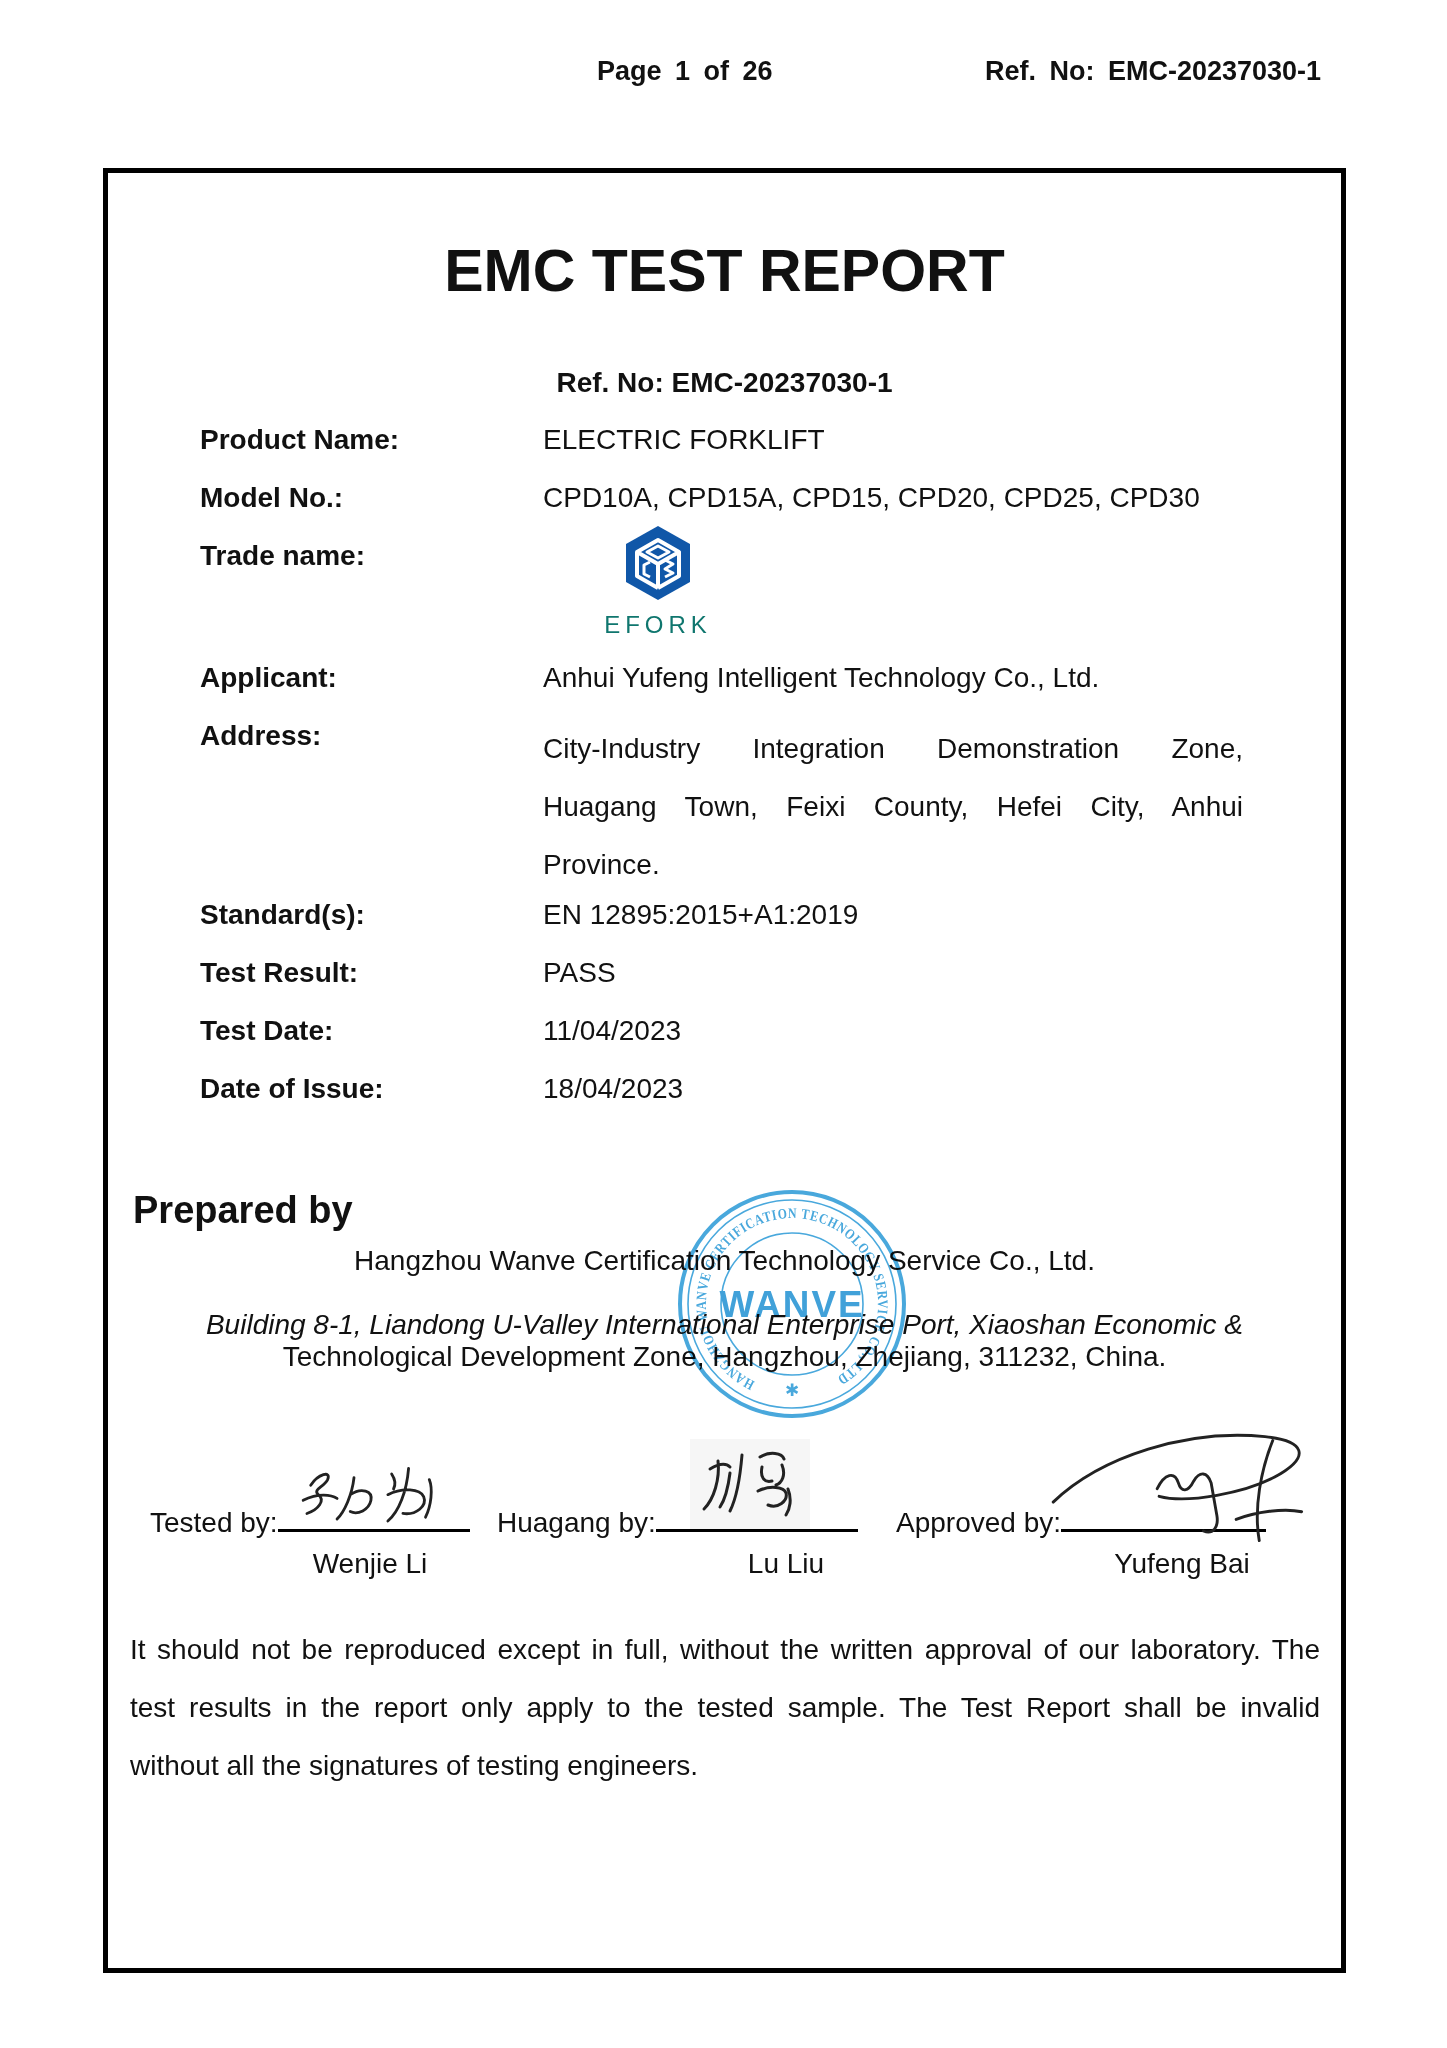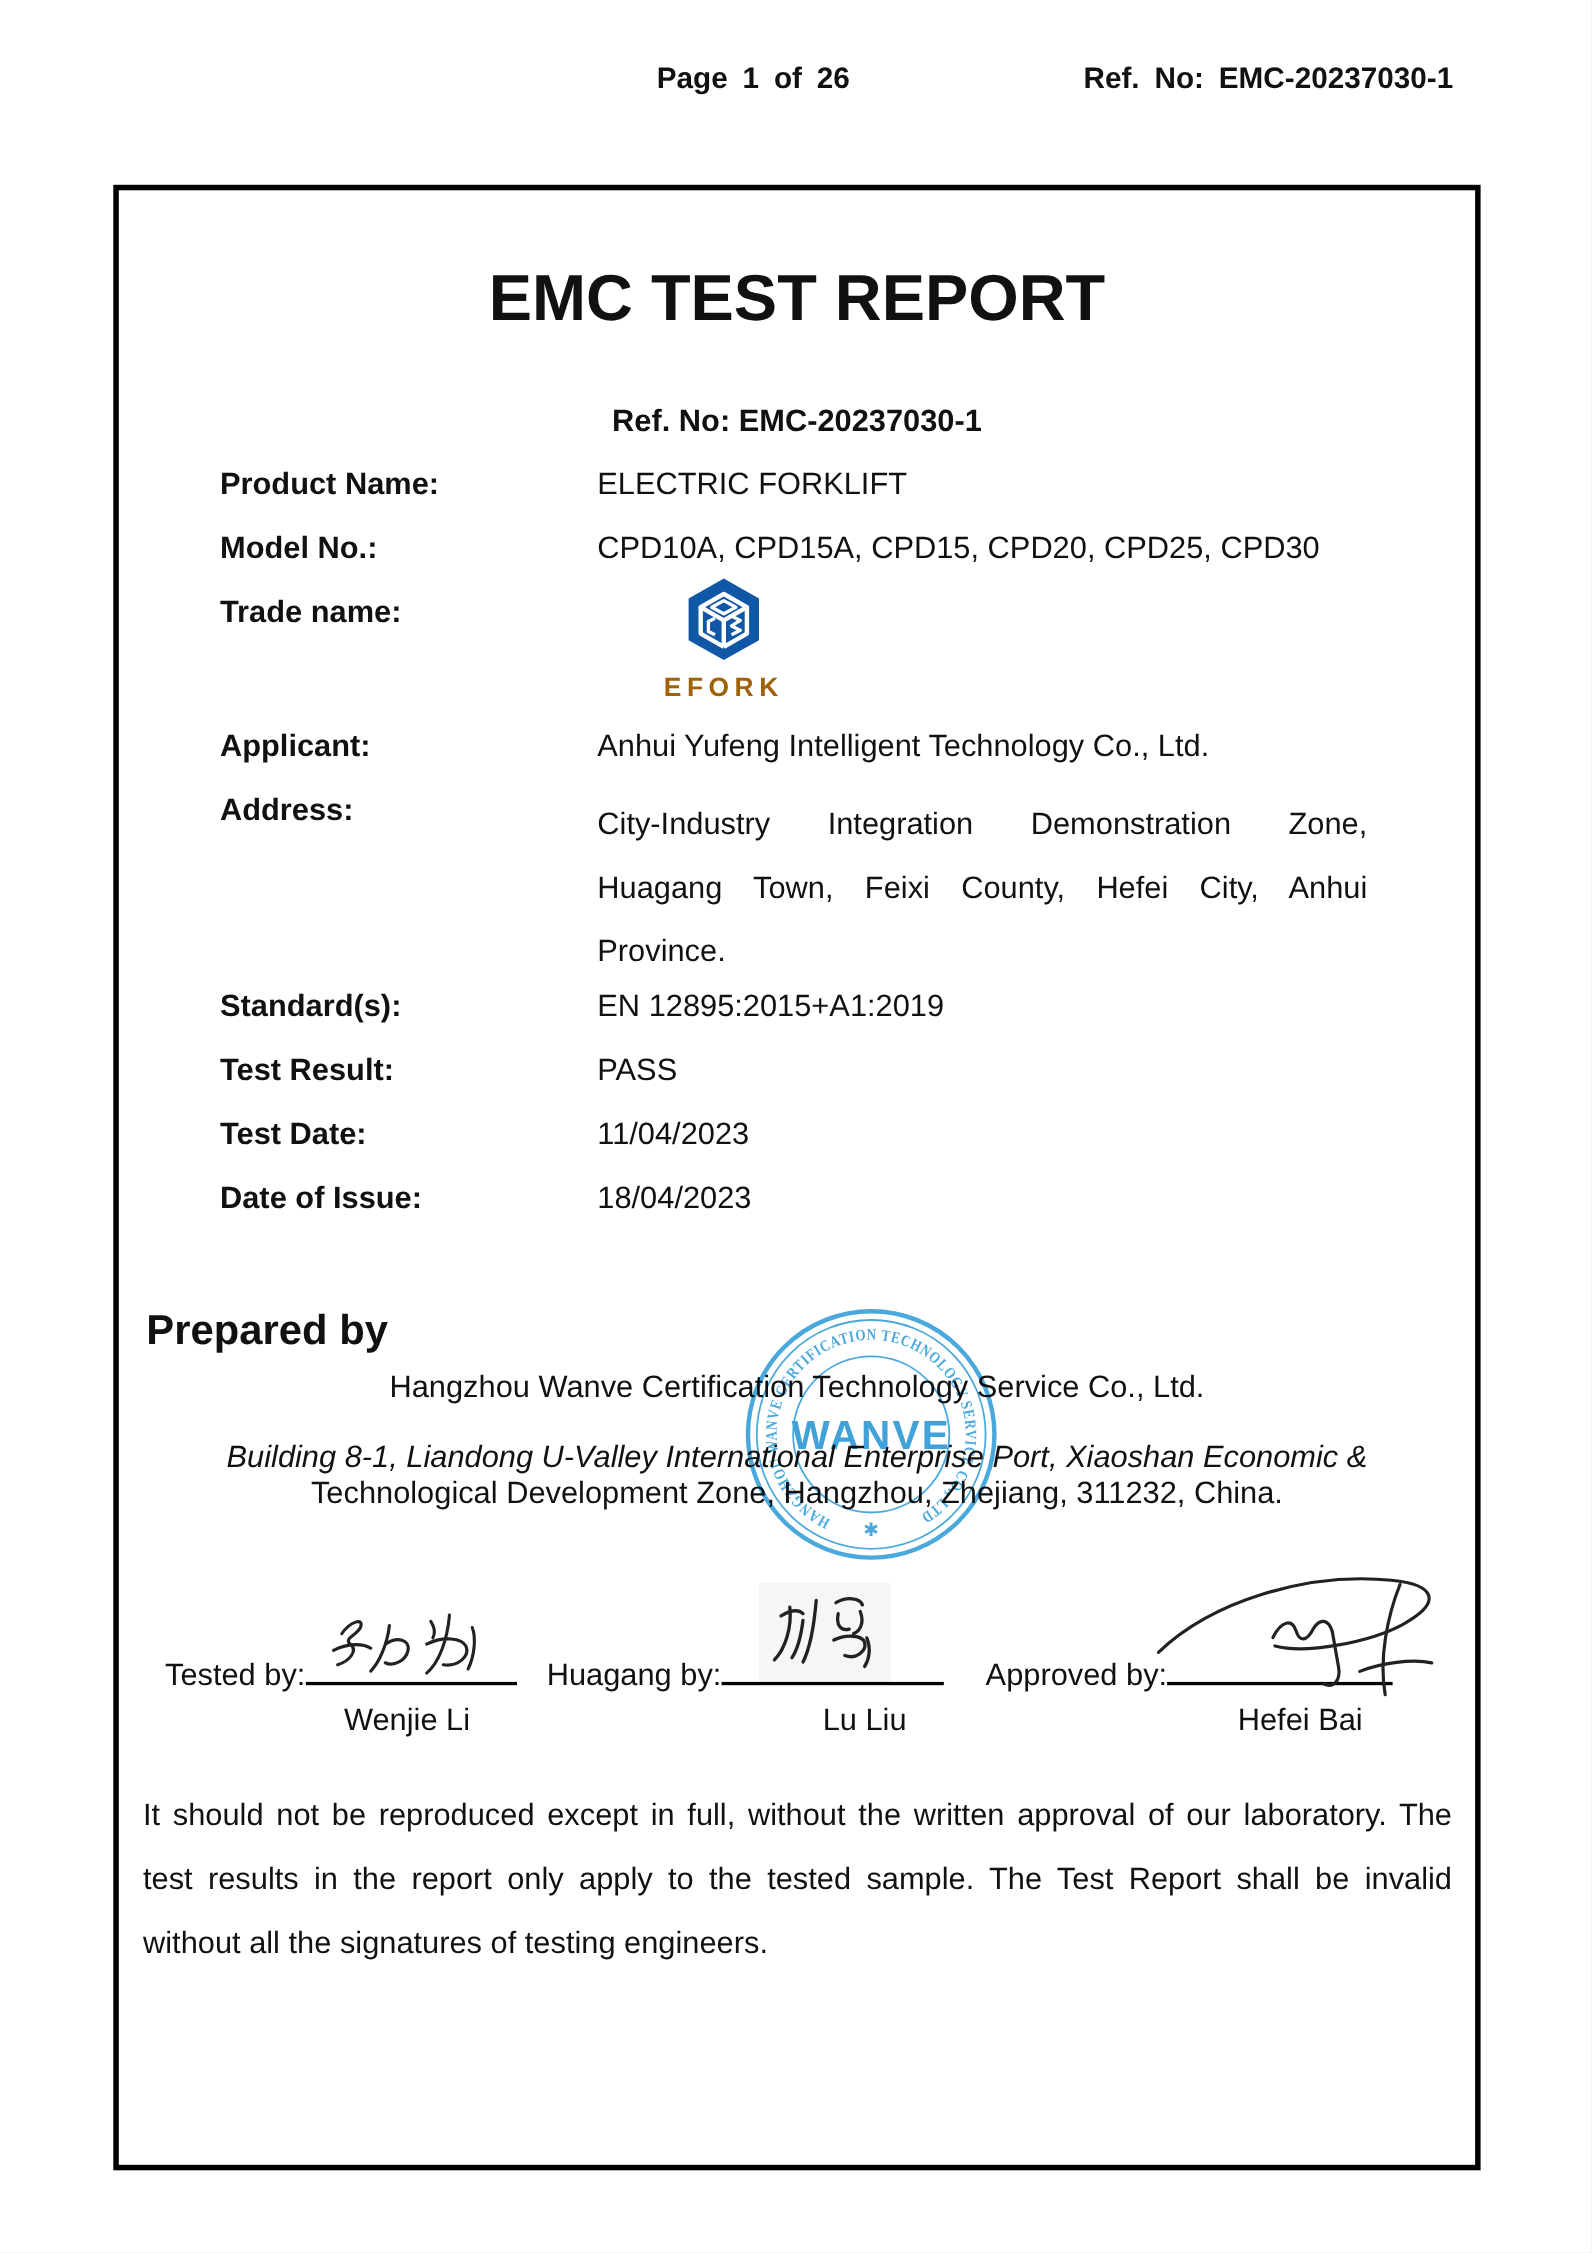--- a/index.html
+++ b/index.html
@@ -18,21 +18,21 @@
   .title{position:absolute;top:64px;left:0;width:100%;text-align:center;font-size:59px;font-weight:bold;letter-spacing:0px;white-space:nowrap;}
   .subtitle{position:absolute;top:194px;left:0;width:100%;text-align:center;font-size:28px;font-weight:bold;}
 
   .flabel{position:absolute;left:92px;font-size:28px;font-weight:bold;white-space:nowrap;}
   .fvalue{position:absolute;left:435px;font-size:28px;white-space:nowrap;}
   .addr{position:absolute;left:435px;width:700px;font-size:28px;line-height:58px;}
   .jline{text-align:justify;text-align-last:justify;}
 
   
   .logo-wrap{position:absolute;left:495px;top:352px;width:110px;text-align:center;}
-  .logo-text{margin-top:4px;font-size:24px;font-weight:bold;letter-spacing:5px;color:#a16207;}
+  .logo-text{margin-top:4px;font-size:24px;font-weight:normal;letter-spacing:5px;color:#0f766e;}
 
   .prepared{position:absolute;left:25px;top:1016px;font-size:38px;font-weight:bold;}
   .centered-line{position:absolute;left:0;width:100%;text-align:center;font-size:28px;white-space:nowrap;}
   .comp1{top:1072px;}
   .comp2{top:1136px;font-style:italic;}
   .comp3{top:1168px;}
 
   
   .stamp{position:absolute;left:559px;top:1006px;width:250px;height:250px;mix-blend-mode:multiply;opacity:.88;}
 
@@ -160,21 +160,21 @@
         <svg width="290" height="130" viewBox="0 0 300 135" style="left:-18px;bottom:-28px">
           <path class="sigink" d="M10,78 C60,30 150,2 230,10 C270,14 280,30 240,52 C210,68 150,80 120,72"></path>
           <path class="sigink" d="M118,64 C126,48 136,46 140,58 C143,68 150,68 156,56 C162,46 170,46 174,58 L180,92 C182,104 176,112 166,108"></path>
           <path class="sigink" d="M238,14 C226,44 218,84 224,118 M200,96 C220,88 250,84 268,88"></path>
         </svg>
       </span>
     </div>
 
     <div class="sig-name name1">Wenjie Li</div>
     <div class="sig-name name2">Lu Liu</div>
-    <div class="sig-name name3">Hefei Bai</div>
+    <div class="sig-name name3">Yufeng Bai</div>
 
     <div class="footer">
       <div class="fline">It should not be reproduced except in full, without the written approval of our laboratory. The</div>
       <div class="fline">test results in the report only apply to the tested sample. The Test Report shall be invalid</div>
       <div class="fline last">without all the signatures of testing engineers.</div>
     </div>
 
   </div>
 </div>
 

